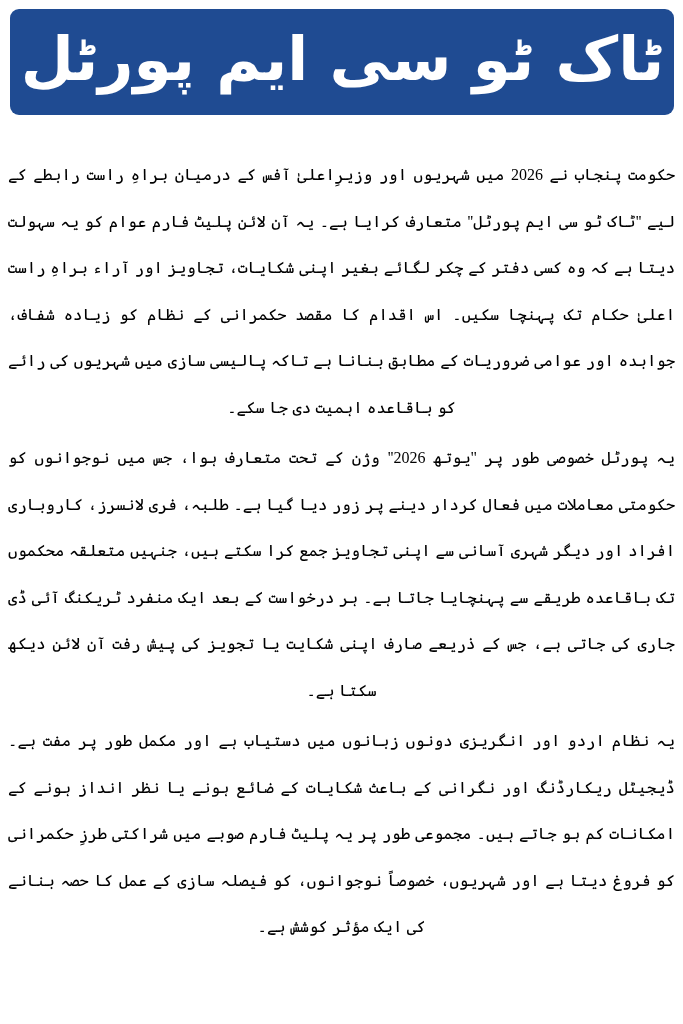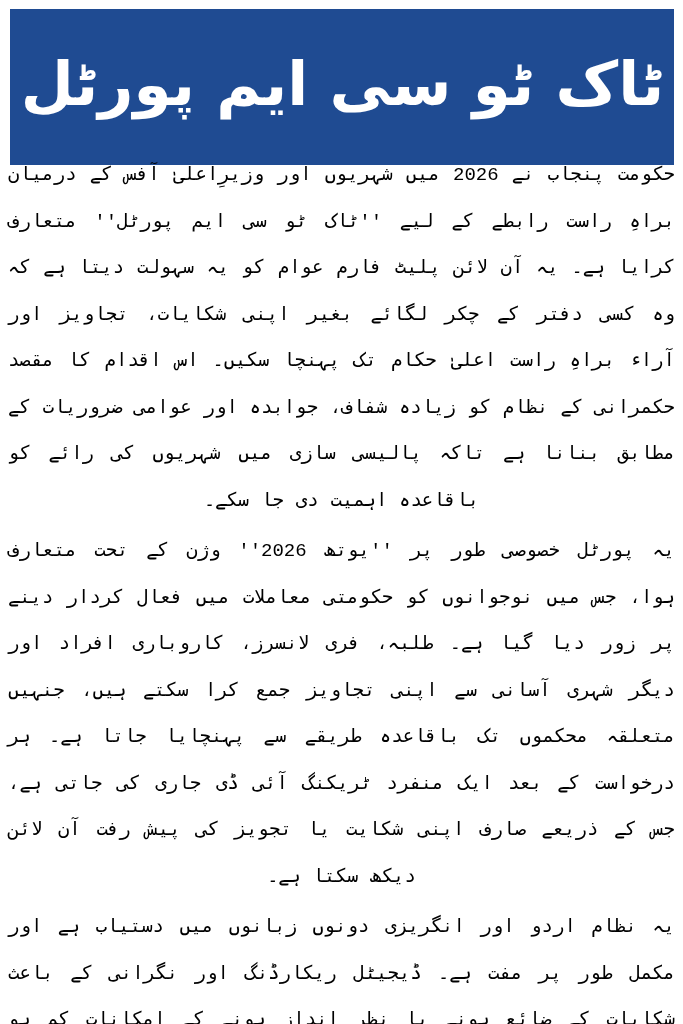--- a/index.html
+++ b/index.html
@@ -23,26 +23,27 @@
     box-sizing: border-box;
     padding: 0;
   }
 
   
   .headline-banner {
     position: absolute;
     top: 9px;
     right: 9px;
     left: 10px;
-    height: 156px;
+    height: 106px;
     background: #1f4b92;
     display: flex;
     align-items: center;
     justify-content: center;
     overflow: hidden;
+    border-radius: 9px;
   }
 
   .headline-text {
     color: #ffffff;
     font-family: "DejaVu Sans", "Liberation Sans", sans-serif;
     font-size: 70px;
     font-weight: 700;
     line-height: 1.05;
     letter-spacing: -1px;
     white-space: nowrap;
@@ -59,22 +60,22 @@
     right: 8px;
     left: 8px;
     bottom: 4px;
     direction: rtl;
   }
 
   .article-paragraph {
     margin: 0 0 4px 0;
     padding: 0;
     color: #000000;
-    font-family: Liberation Mono, monospace;
-    font-size: 19px;
+    font-family: Liberation Serif, serif;
+    font-size: 16px;
     line-height: 46.5px;
     text-align: justify;
     text-align-last: center;
     text-justify: inter-word;
     word-spacing: 0.5px;
     direction: rtl;
     font-weight: 500;
   }
 
   .article-paragraph:last-child {

